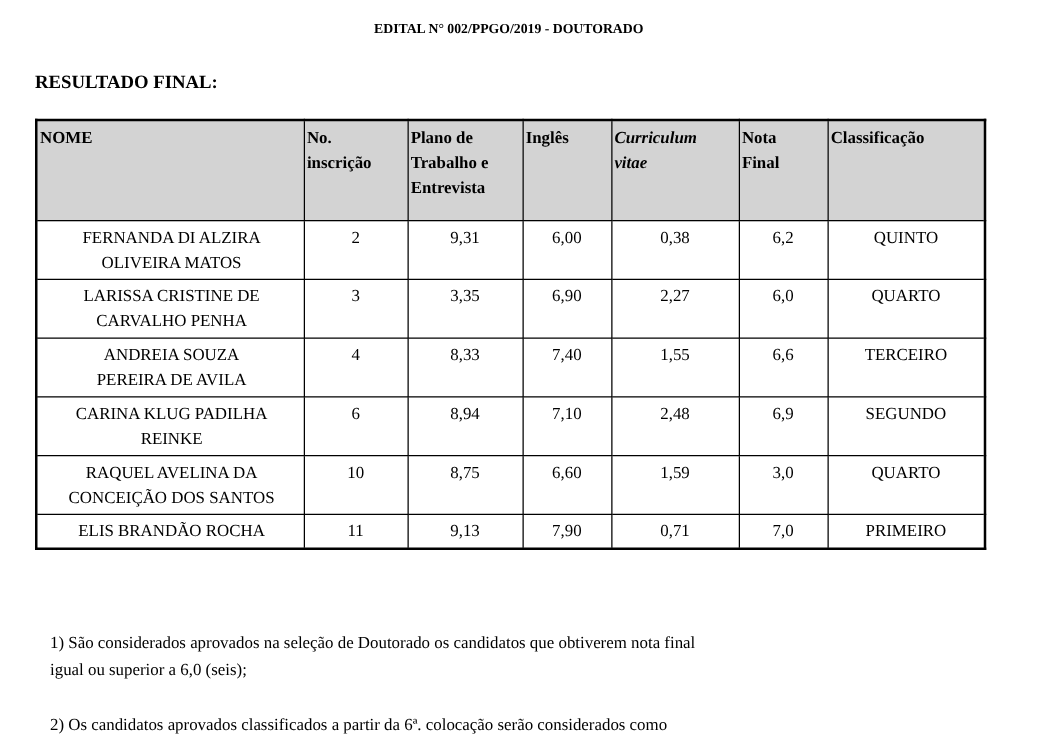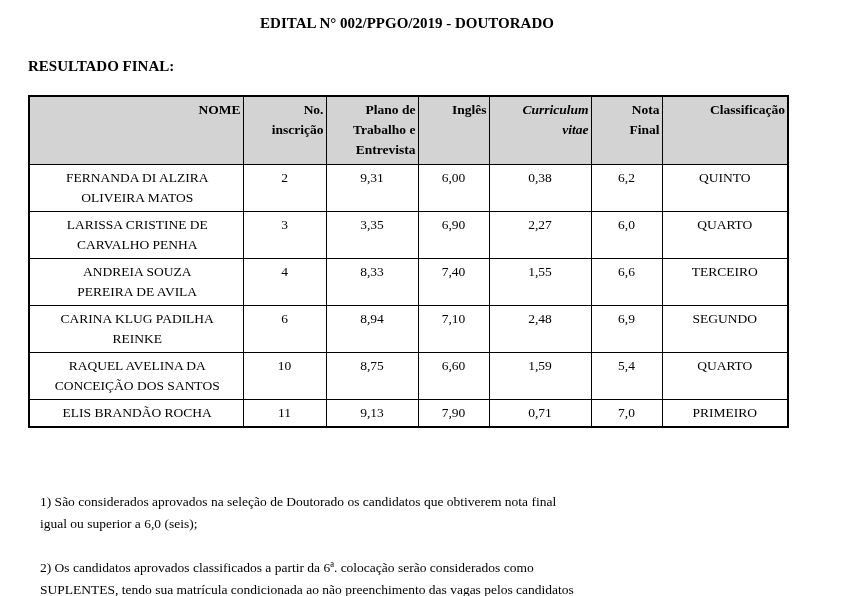--- a/index.html
+++ b/index.html
@@ -16,21 +16,21 @@
     height: 596px;
     background: #ffffff;
     position: relative;
   }
   .doc-title {
     padding-top: 14px;
     width: 786px;           
     margin-left: 14px;
     text-align: center;
     font-weight: bold;
-    font-size: 15px;
+    font-size: 11px;
     line-height: 18px;
   }
   .section-heading {
     margin: 25px 16px 0 28px;
     font-weight: bold;
     font-size: 15px;
     line-height: 18px;
   }
   table.results {
     margin: 20px 0 0 28px;
@@ -41,23 +41,23 @@
   }
   table.results th, table.results td {
     border: 1.5px solid #000000;
     font-size: 13.5px;
     line-height: 20px;
     vertical-align: top;
   }
   table.results th {
     background: #d3d3d3;
     font-weight: bold;
-    text-align: right;
+    text-align: left;
     white-space: pre-line;
-    padding: 3px 2px 4px 2px;
+    padding: 3px 2px 16px 2px;
     height: 66px;
   }
   table.results th.italic { font-style: italic; }
   td.cell-name {
     text-align: center;
     padding: 3px 3px 3px 5px;
     white-space: pre-line;
     height: 45px;
   }
   td.cell-num {
@@ -150,21 +150,21 @@
           <td class="cell-num">6,9</td>
           <td class="cell-num">SEGUNDO</td>
         </tr>
         <tr>
           <td class="cell-name">RAQUEL AVELINA DA
 CONCEIÇÃO DOS SANTOS</td>
           <td class="cell-num">10</td>
           <td class="cell-num">8,75</td>
           <td class="cell-num">6,60</td>
           <td class="cell-num">1,59</td>
-          <td class="cell-num">5,4</td>
+          <td class="cell-num">3,0</td>
           <td class="cell-num">QUARTO</td>
         </tr>
         <tr class="row-short">
           <td class="cell-name">ELIS BRANDÃO ROCHA</td>
           <td class="cell-num">11</td>
           <td class="cell-num">9,13</td>
           <td class="cell-num">7,90</td>
           <td class="cell-num">0,71</td>
           <td class="cell-num">7,0</td>
           <td class="cell-num">PRIMEIRO</td>

